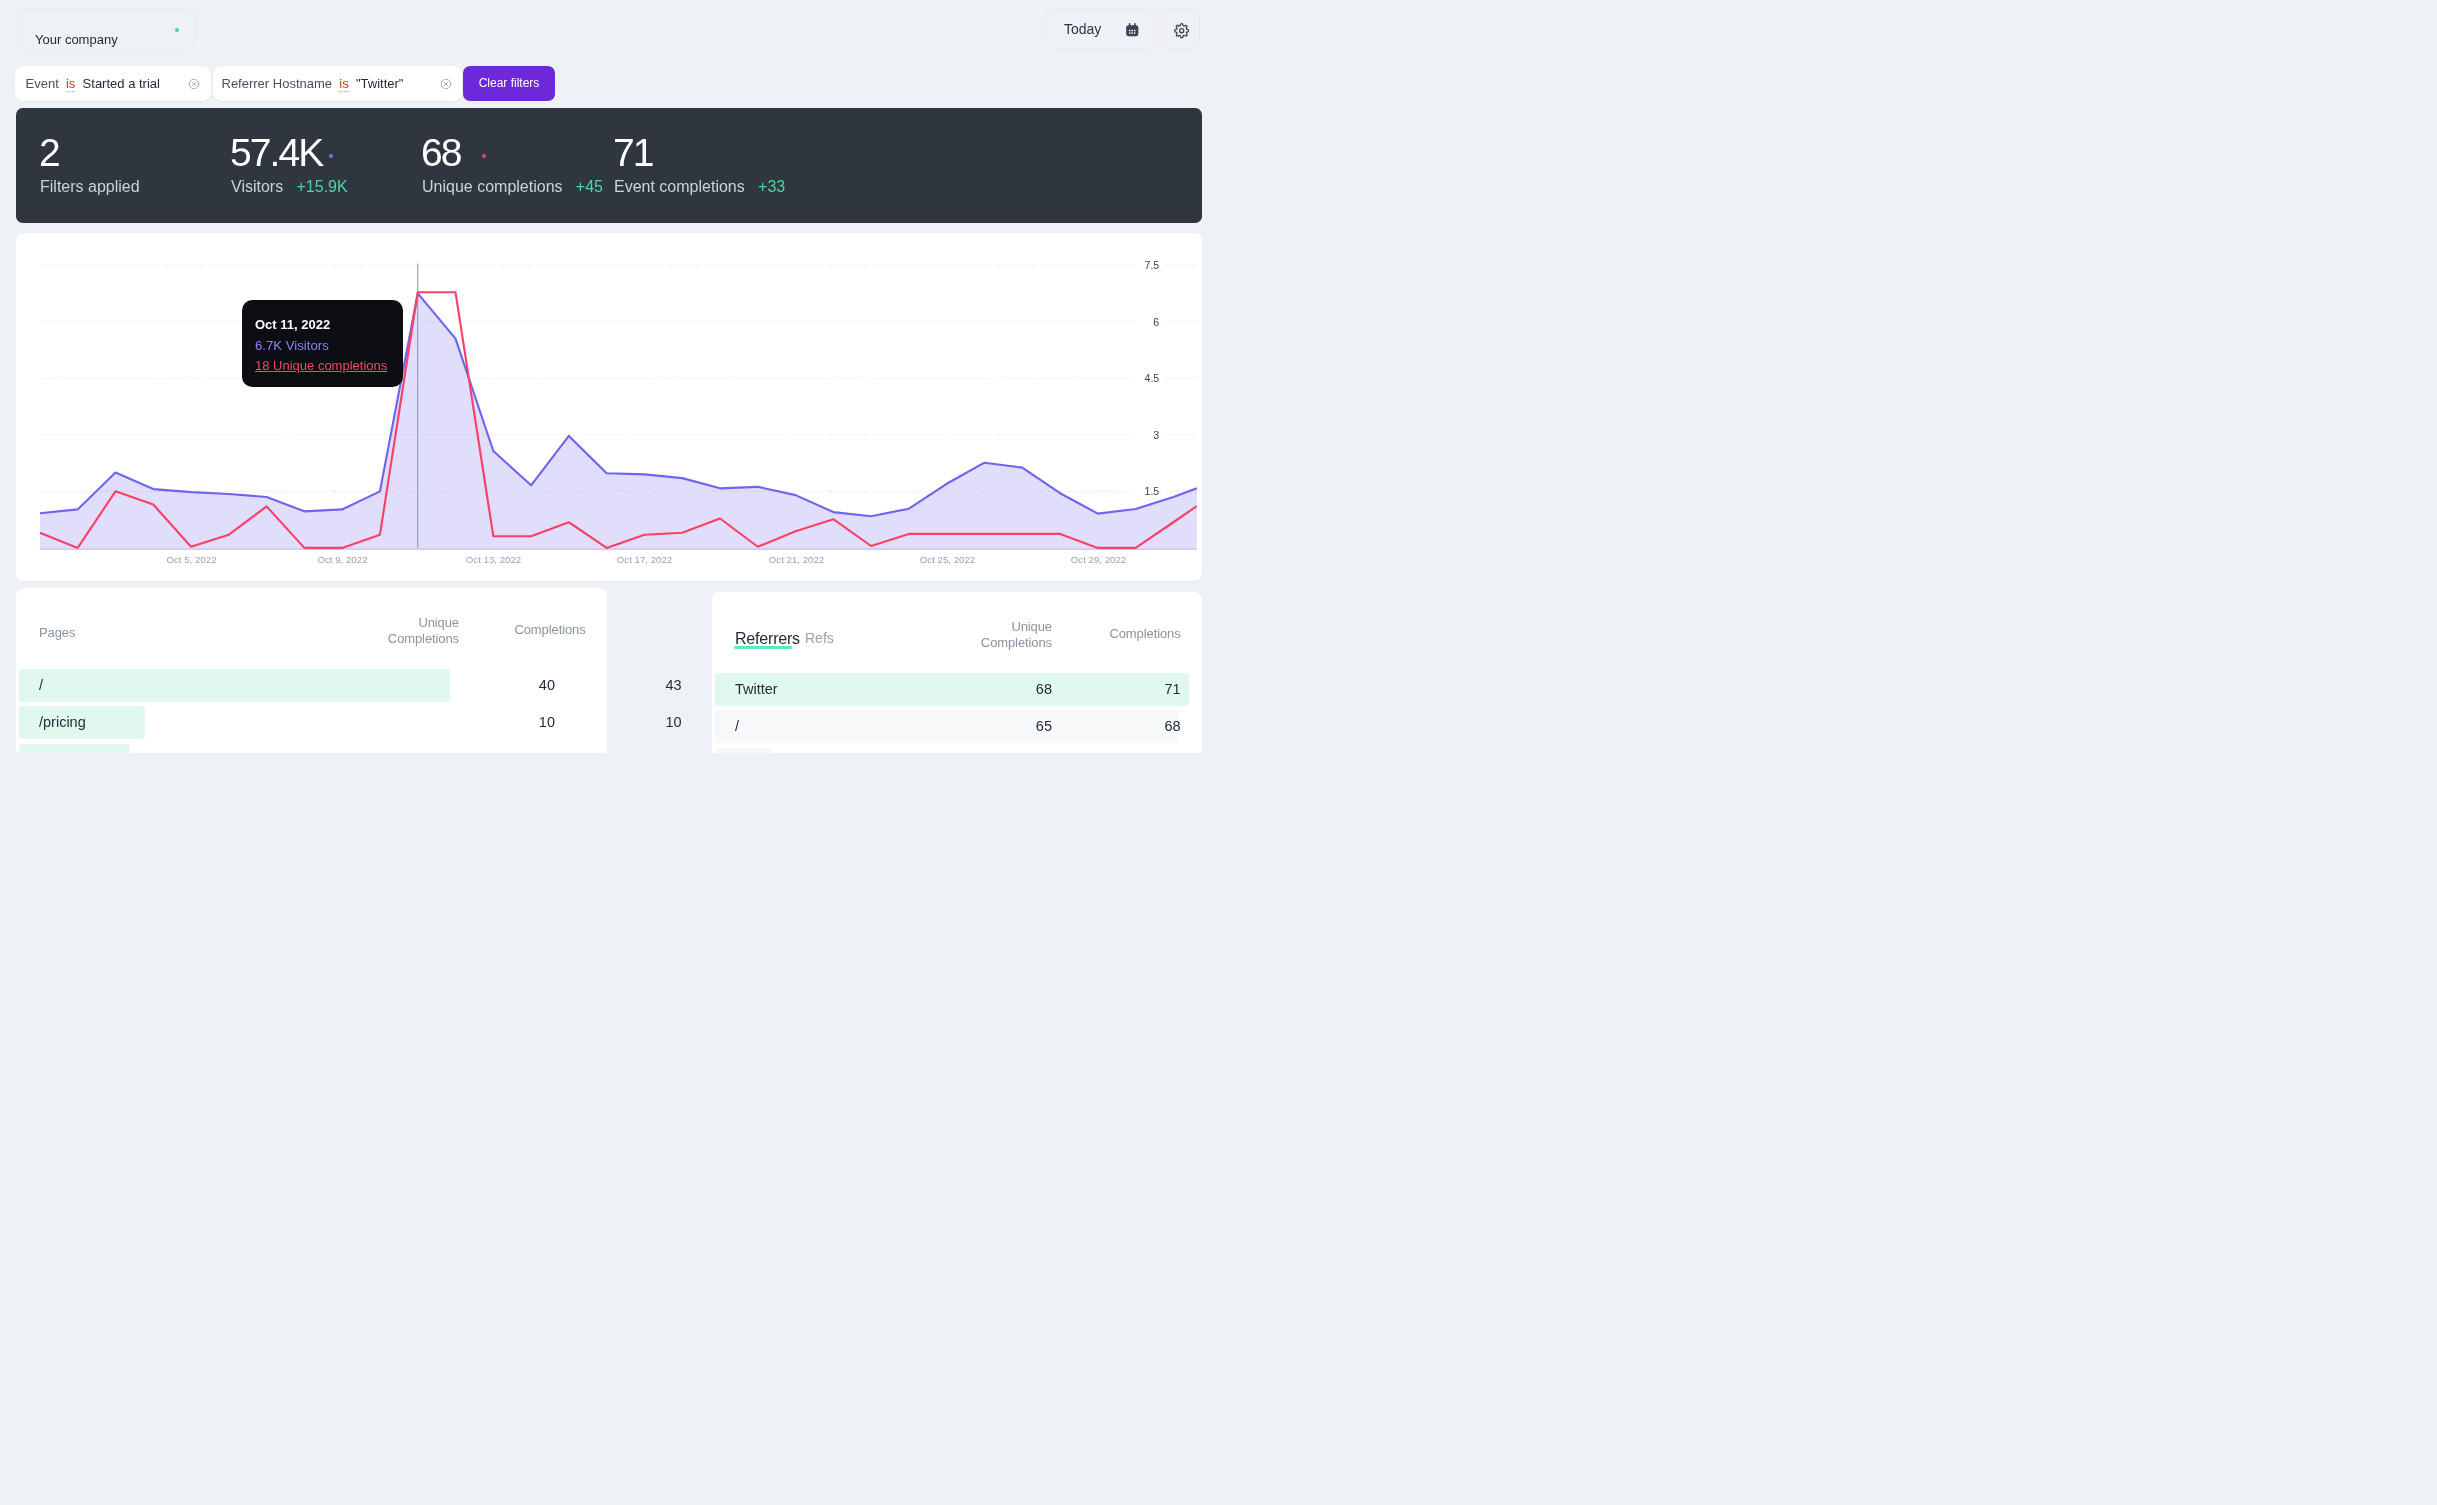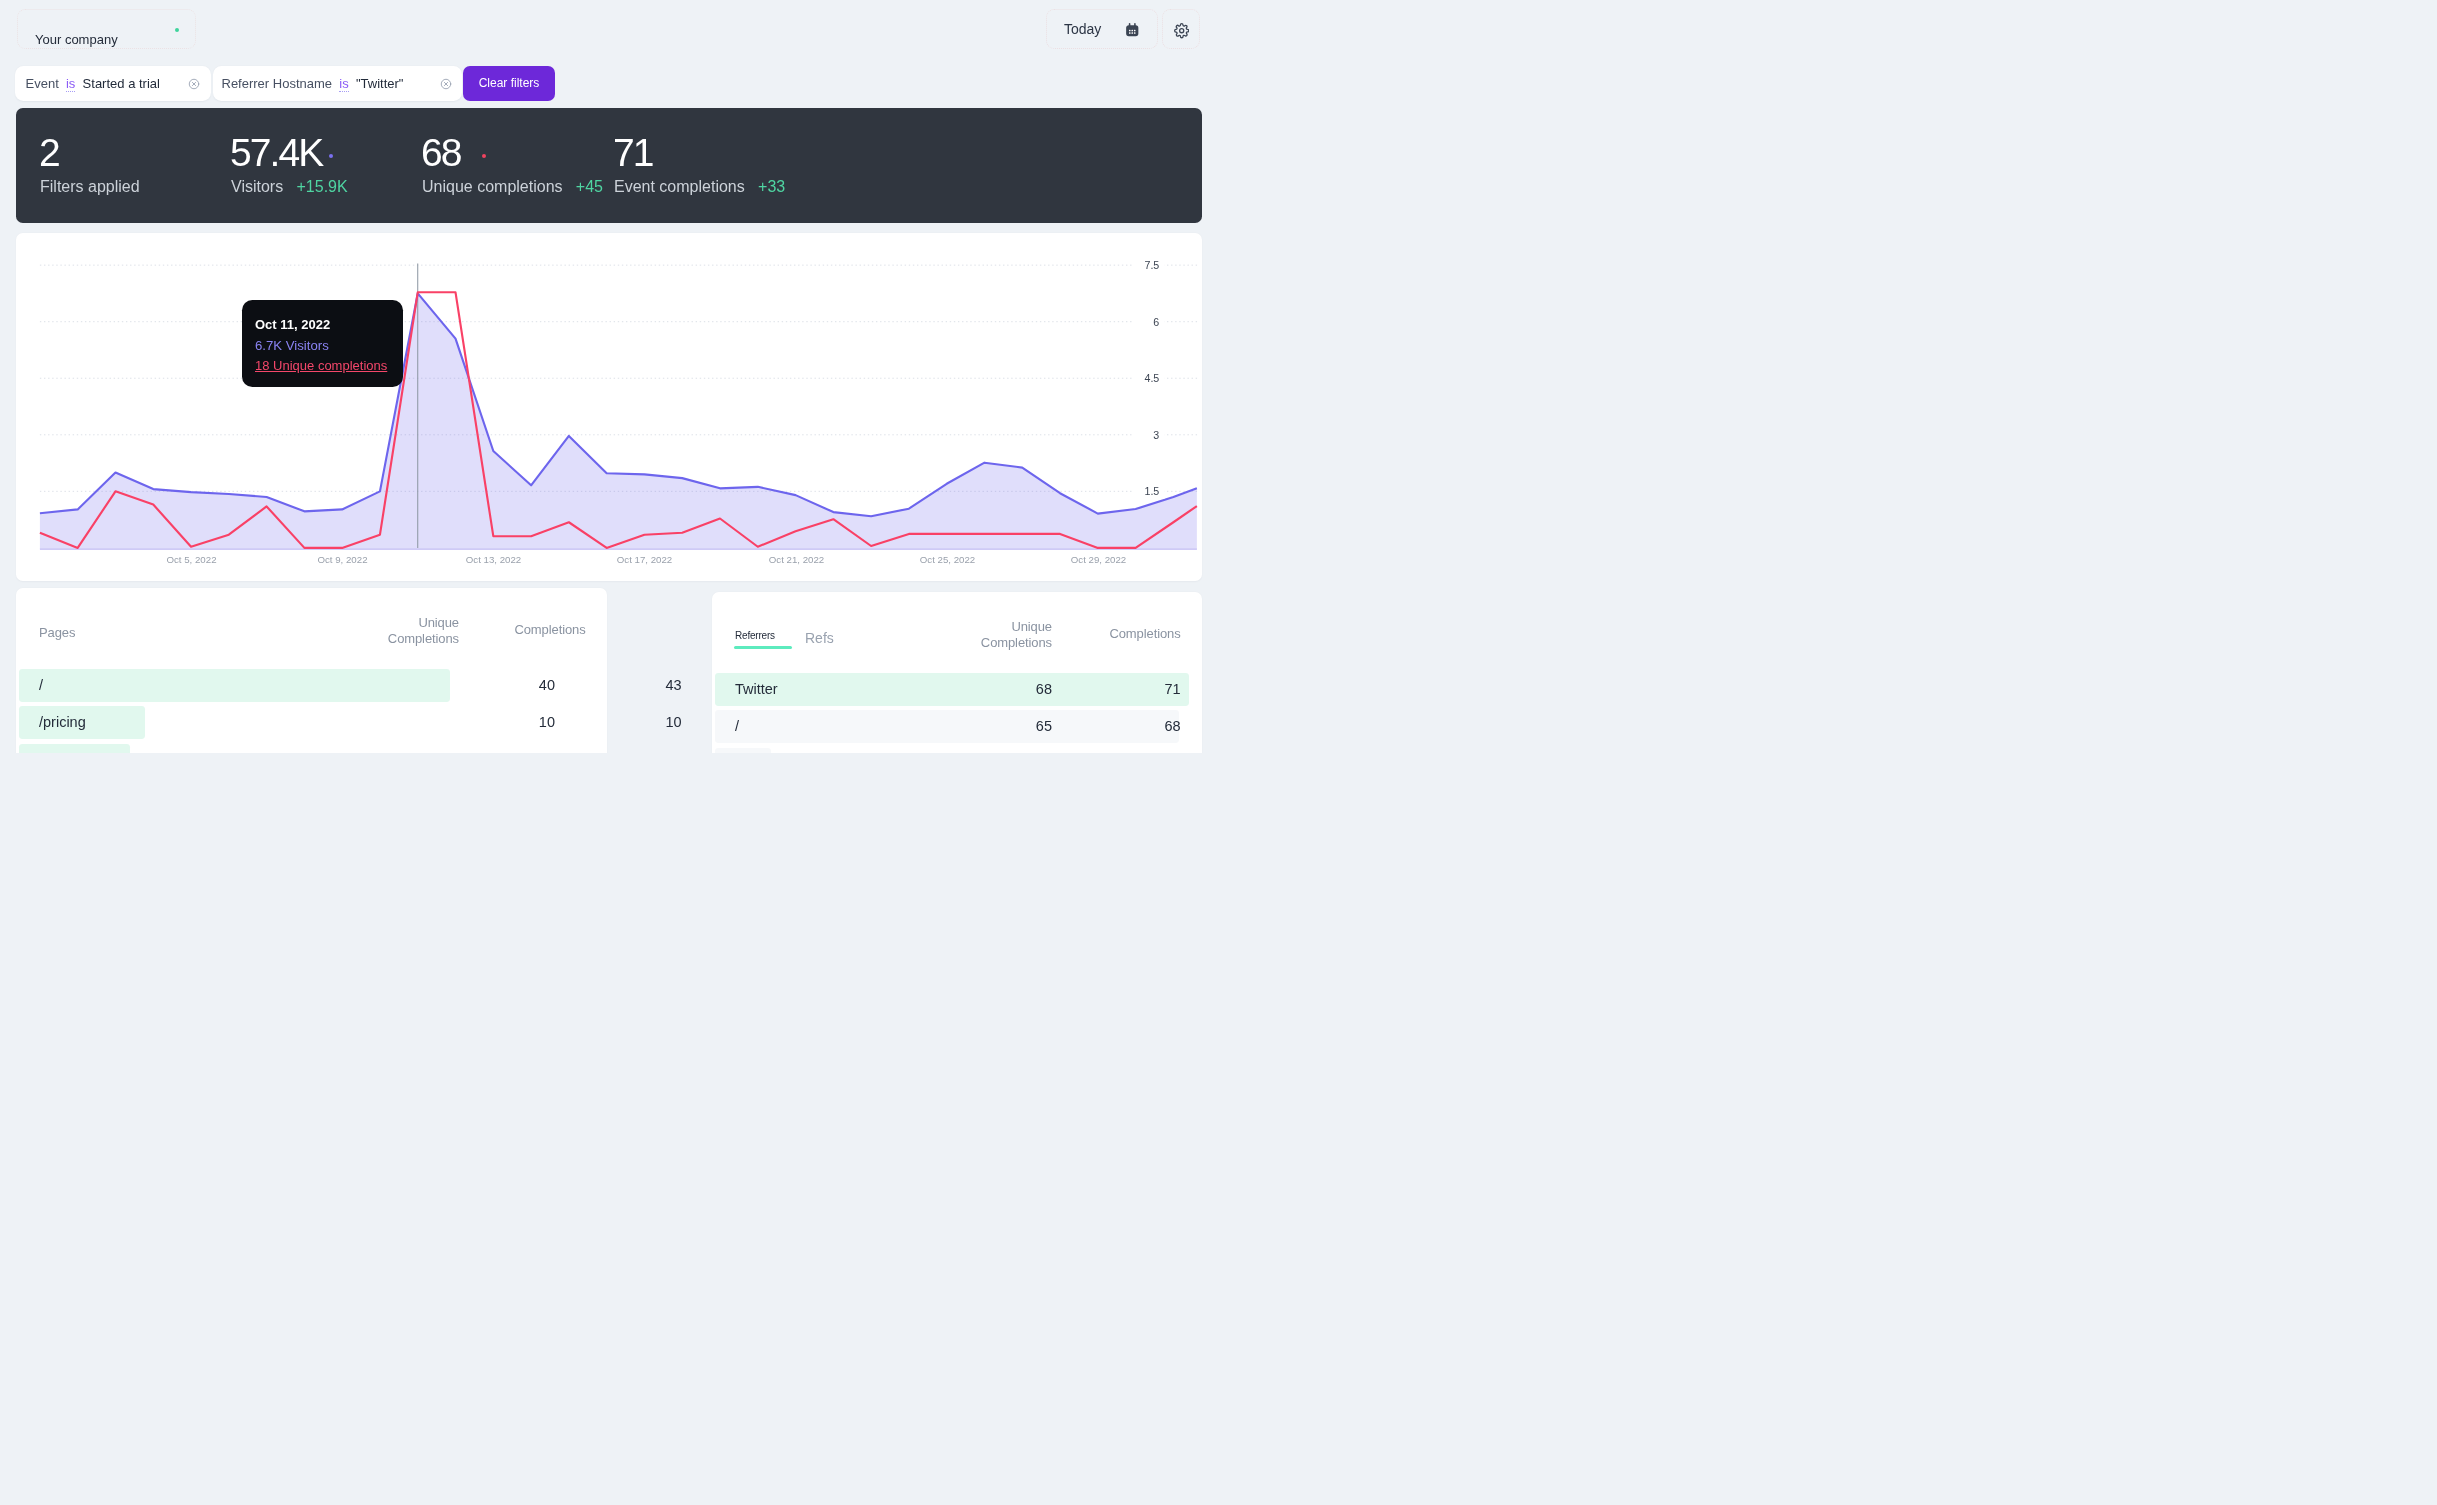--- a/index.html
+++ b/index.html
@@ -14,21 +14,21 @@
 .btn-today { left:1046px; top:9.4px; width:112px; height:40px; border:0.9px dotted #ecdfe2; border-radius:8.5px; }
 .btn-today .t { position:absolute; left:17px; top:11px; font-size:14px; color:#2c3545; }
 .btn-gear { left:1162px; top:9.4px; width:38px; height:40px; border:0.9px dotted #ecdfe2; border-radius:8.5px; }
 
 
 .pill { top:66px; height:35px; background:#ffffff; border-radius:8.5px; box-shadow:0 0.9px 1.7px rgba(20,30,50,0.05); }
 .pill .txt { position:absolute; top:10.3px; font-size:13px; white-space:nowrap; }
 .p1 { left:14.5px; width:196px; }
 .p2 { left:213px; width:249px; }
 .key { color:#475062; }
-.is { color:#8b5cf6; border-bottom:0.9px dotted #a79df5; }
+.is { color:#c2410c; border-bottom:0.9px dotted #a79df5; }
 .val { color:#222b3a; font-weight:500; }
 .btn-clear { left:463px; top:66px; width:92px; height:35px; background:#6d28d9; border-radius:7px; text-align:center; }
 .btn-clear span { font-size:12px; color:#fff; line-height:35px; font-weight:500; }
 
 
 .darkbar { left:16px; top:108px; width:1186px; height:115px; background:#30363f; border-radius:6.8px; }
 .num { position:absolute; font-size:39px; color:#fff; letter-spacing:-1.9px; }
 .lab { position:absolute; font-size:16px; color:#ccd2d9; white-space:nowrap; }
 .sdot { position:absolute; width:8.5px; height:8.5px; border-radius:50%; }
 
@@ -42,21 +42,21 @@
 .tooltip .l1 { font-size:13px; line-height:13px; font-weight:700; color:#fff; }
 .tooltip .l2 { font-size:13.2px; line-height:13.7px; color:#8a83f2; margin-top:8.5px; }
 .tooltip .l3 { font-size:13px; line-height:13px; color:#f4476a; margin-top:6.4px; white-space:nowrap;text-decoration:underline; }
 
 
 .hdr { position:absolute; font-size:13px; color:#8a93a1; line-height:16px; letter-spacing:-0.1px; }
 .row { position:absolute; height:33px; }
 .bar { position:absolute; height:33px; border-radius:3.4px; }
 .rlab { position:absolute; left:23px; top:7.7px; font-size:14.5px; color:#242c3a; }
 .rval { position:absolute; top:7.7px; font-size:14.5px; color:#242c3a; text-align:right; }
-.tab-active { position:absolute; font-size:10px; color:#232b3a; font-weight:500; letter-spacing:-0.2px; }
+.tab-active { position:absolute; font-size:16px; color:#232b3a; font-weight:500; letter-spacing:-0.2px; }
 .tab-underline { position:absolute; height:2.6px; background:#5debbe; border-radius:1.7px; }
 .tab { position:absolute; font-size:14px; color:#99a2af; }
 </style>
 </head>
 <body>
 
 <div class="abs company">
   <div class="name">Your company</div>
   <div class="dot"></div>
 </div>

